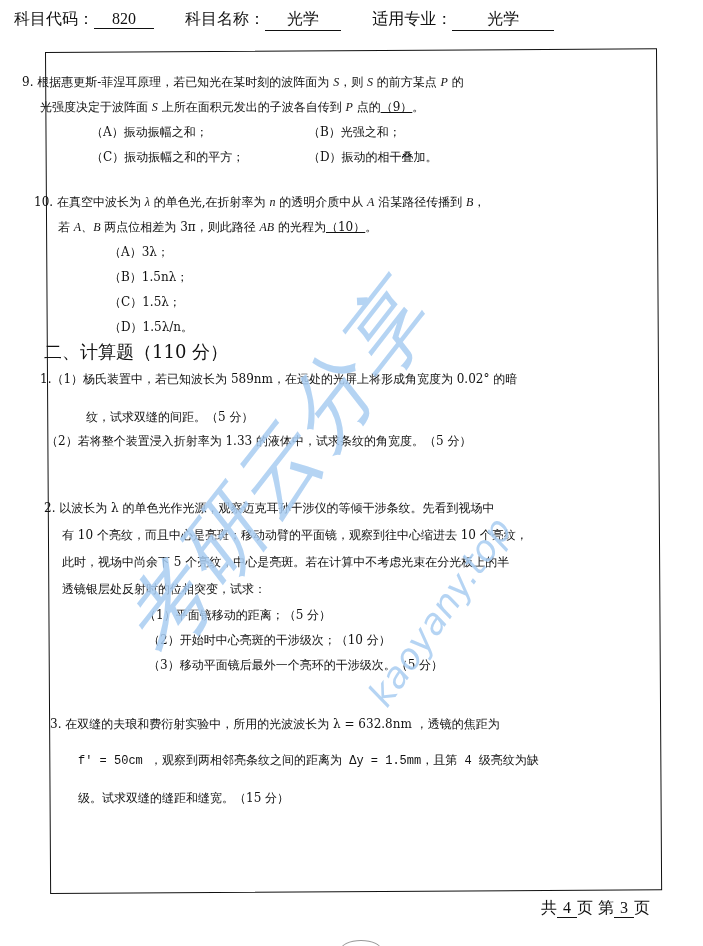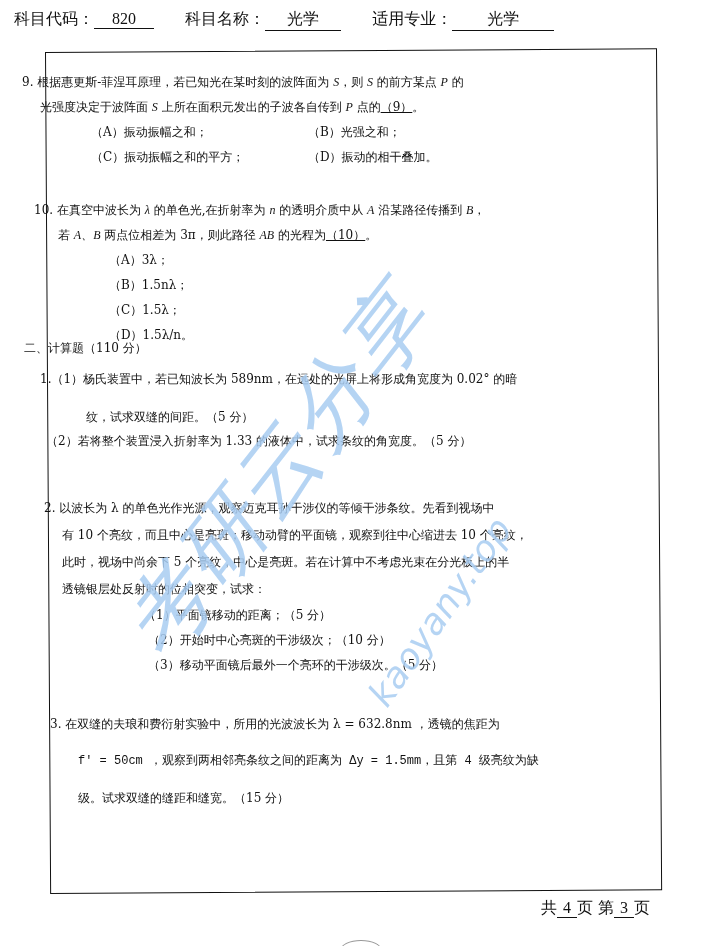--- a/index.html
+++ b/index.html
@@ -17,21 +17,21 @@
   .q { position:absolute; left:60px; font-size:12px; line-height:25px; }
   .q .line { white-space:nowrap; }
   .ind { padding-left:18px; }
   .ind2 { padding-left:24px; }
   .ind3 { padding-left:30px;flex-direction:column; }
   .ind4 { padding-left:90px; }
   .blank { text-decoration: underline; }
   .opts { display:flex; }
   .opts span.o { display:inline-block;padding-left:45px; }
   i.v { font-family:"Liberation Serif", serif; font-style:italic; }
-  .section { position:absolute; left:24px; top:340px; font-size:12px;text-align:right; }
+  .section { position:absolute; left:44px; top:340px; font-size:18px;text-align:right; }
   .footer { position:absolute; top:898px; left:541px; font-size:16px; font-family:"DejaVu Sans","Liberation Sans",sans-serif; white-space:nowrap; }
   .footer .num { display:inline-block; min-width:20px; text-align:center; border-bottom:1.2px solid #111; font-family:"Liberation Serif", serif; }
   .wm { position:absolute; color:#a9cdf2; opacity:0.85; pointer-events:none; font-family:"DejaVu Sans", sans-serif; font-style:italic; }
   .wm-cn { left:95px; top:330px; font-size:86px; transform: rotate(-52deg); transform-origin:left top; letter-spacing:2px; top:610px; }
   .wm-en { left:360px; top:690px; font-size:36px; transform: rotate(-55deg); transform-origin:left top; }
   .arc { position:absolute; left:340px; top:940px; width:40px; height:20px; border:1.5px solid #999; border-radius:50%; border-bottom:none; }
 </style>
 </head>
 <body>
 
@@ -59,21 +59,21 @@
   <div class="line ind2 opts">
     <span class="o" style="width:172px">（A）振动振幅之和；</span>
     <span class="o">（B）光强之和；</span>
   </div>
   <div class="line ind2 opts">
     <span class="o" style="width:172px">（C）振动振幅之和的平方；</span>
     <span class="o">（D）振动的相干叠加。</span>
   </div>
 </div>
 
-<div class="q" style="top:190px; left:34px;margin-top:8px;">
+<div class="q" style="top:190px; left:34px;">
   <div class="line">
     <span>10. 在真空中波长为 </span><i class="v">λ</i><span> 的单色光,在折射率为 </span><i class="v">n</i><span> 的透明介质中从 </span><i class="v">A</i><span> 沿某路径传播到 </span><i class="v">B</i><span>，</span>
   </div>
   <div class="line ind2">
     <span>若 </span><i class="v">A、B</i><span> 两点位相差为 3π，则此路径 </span><i class="v">AB</i><span> 的光程为</span><span class="blank">（10）</span><span>。</span>
   </div>
   <div class="line ind3 opts">
     <span class="o" style="width:100px">（A）3λ；</span>
     <span class="o">（B）1.5nλ；</span>
   </div>

